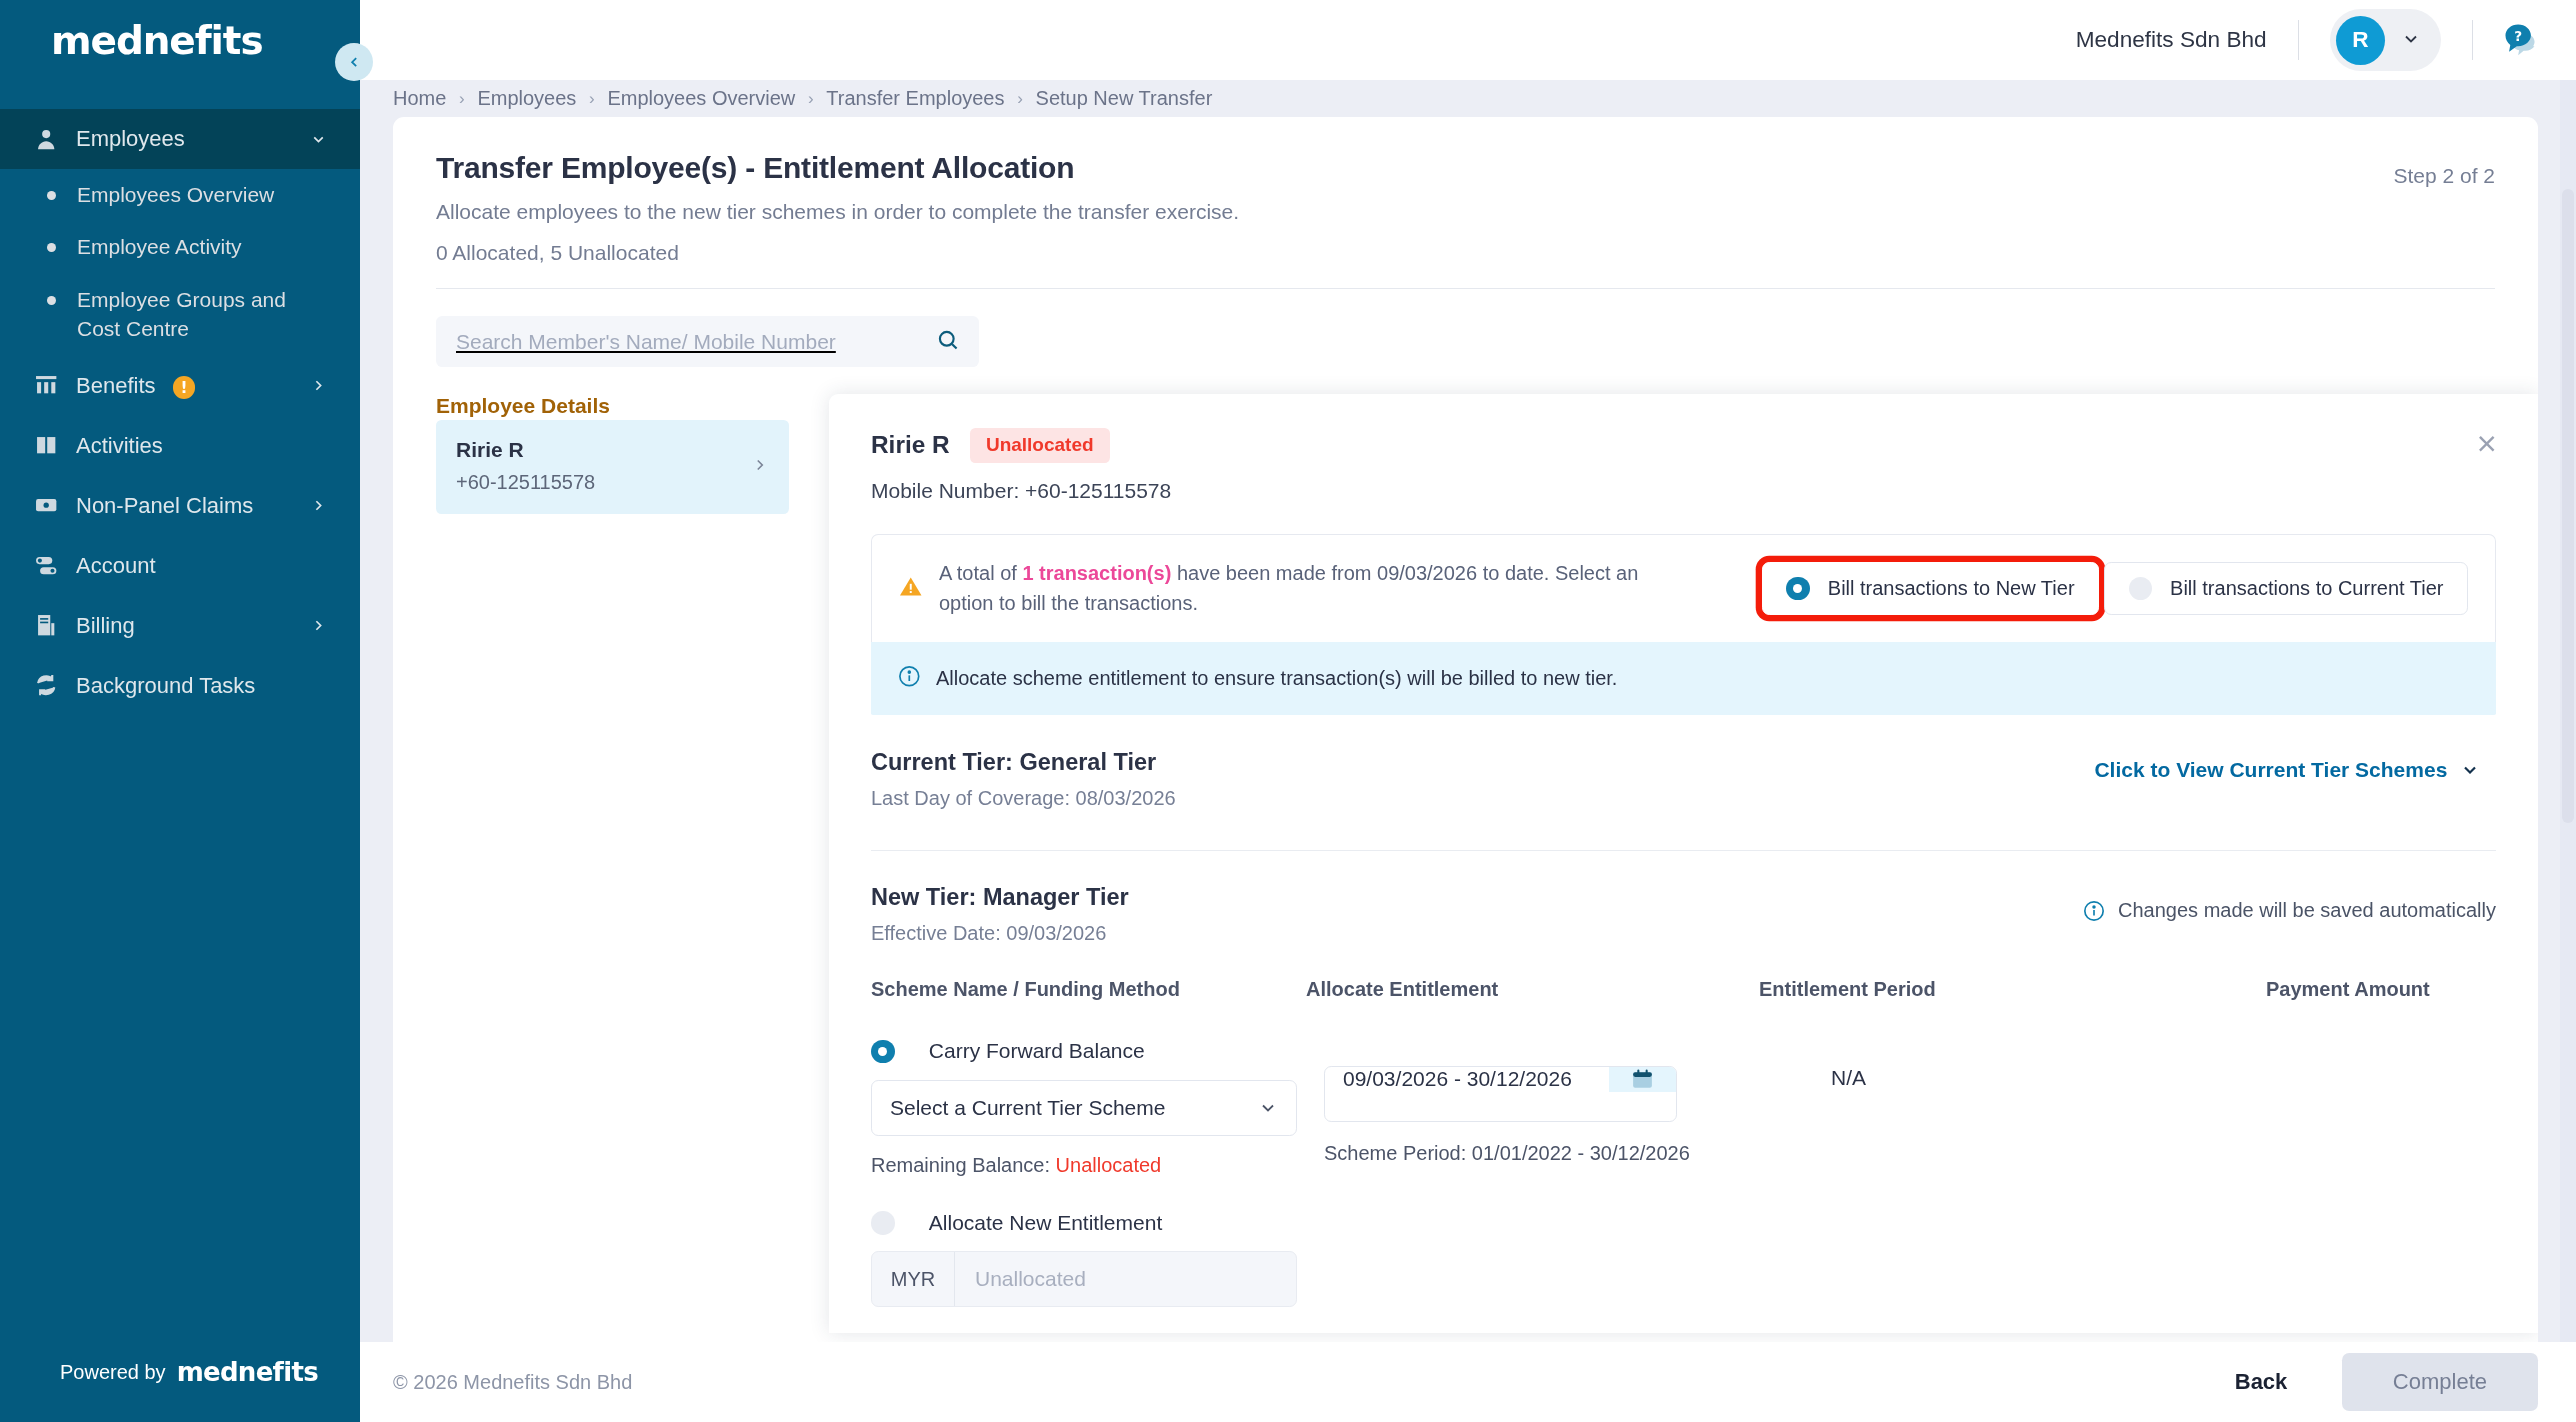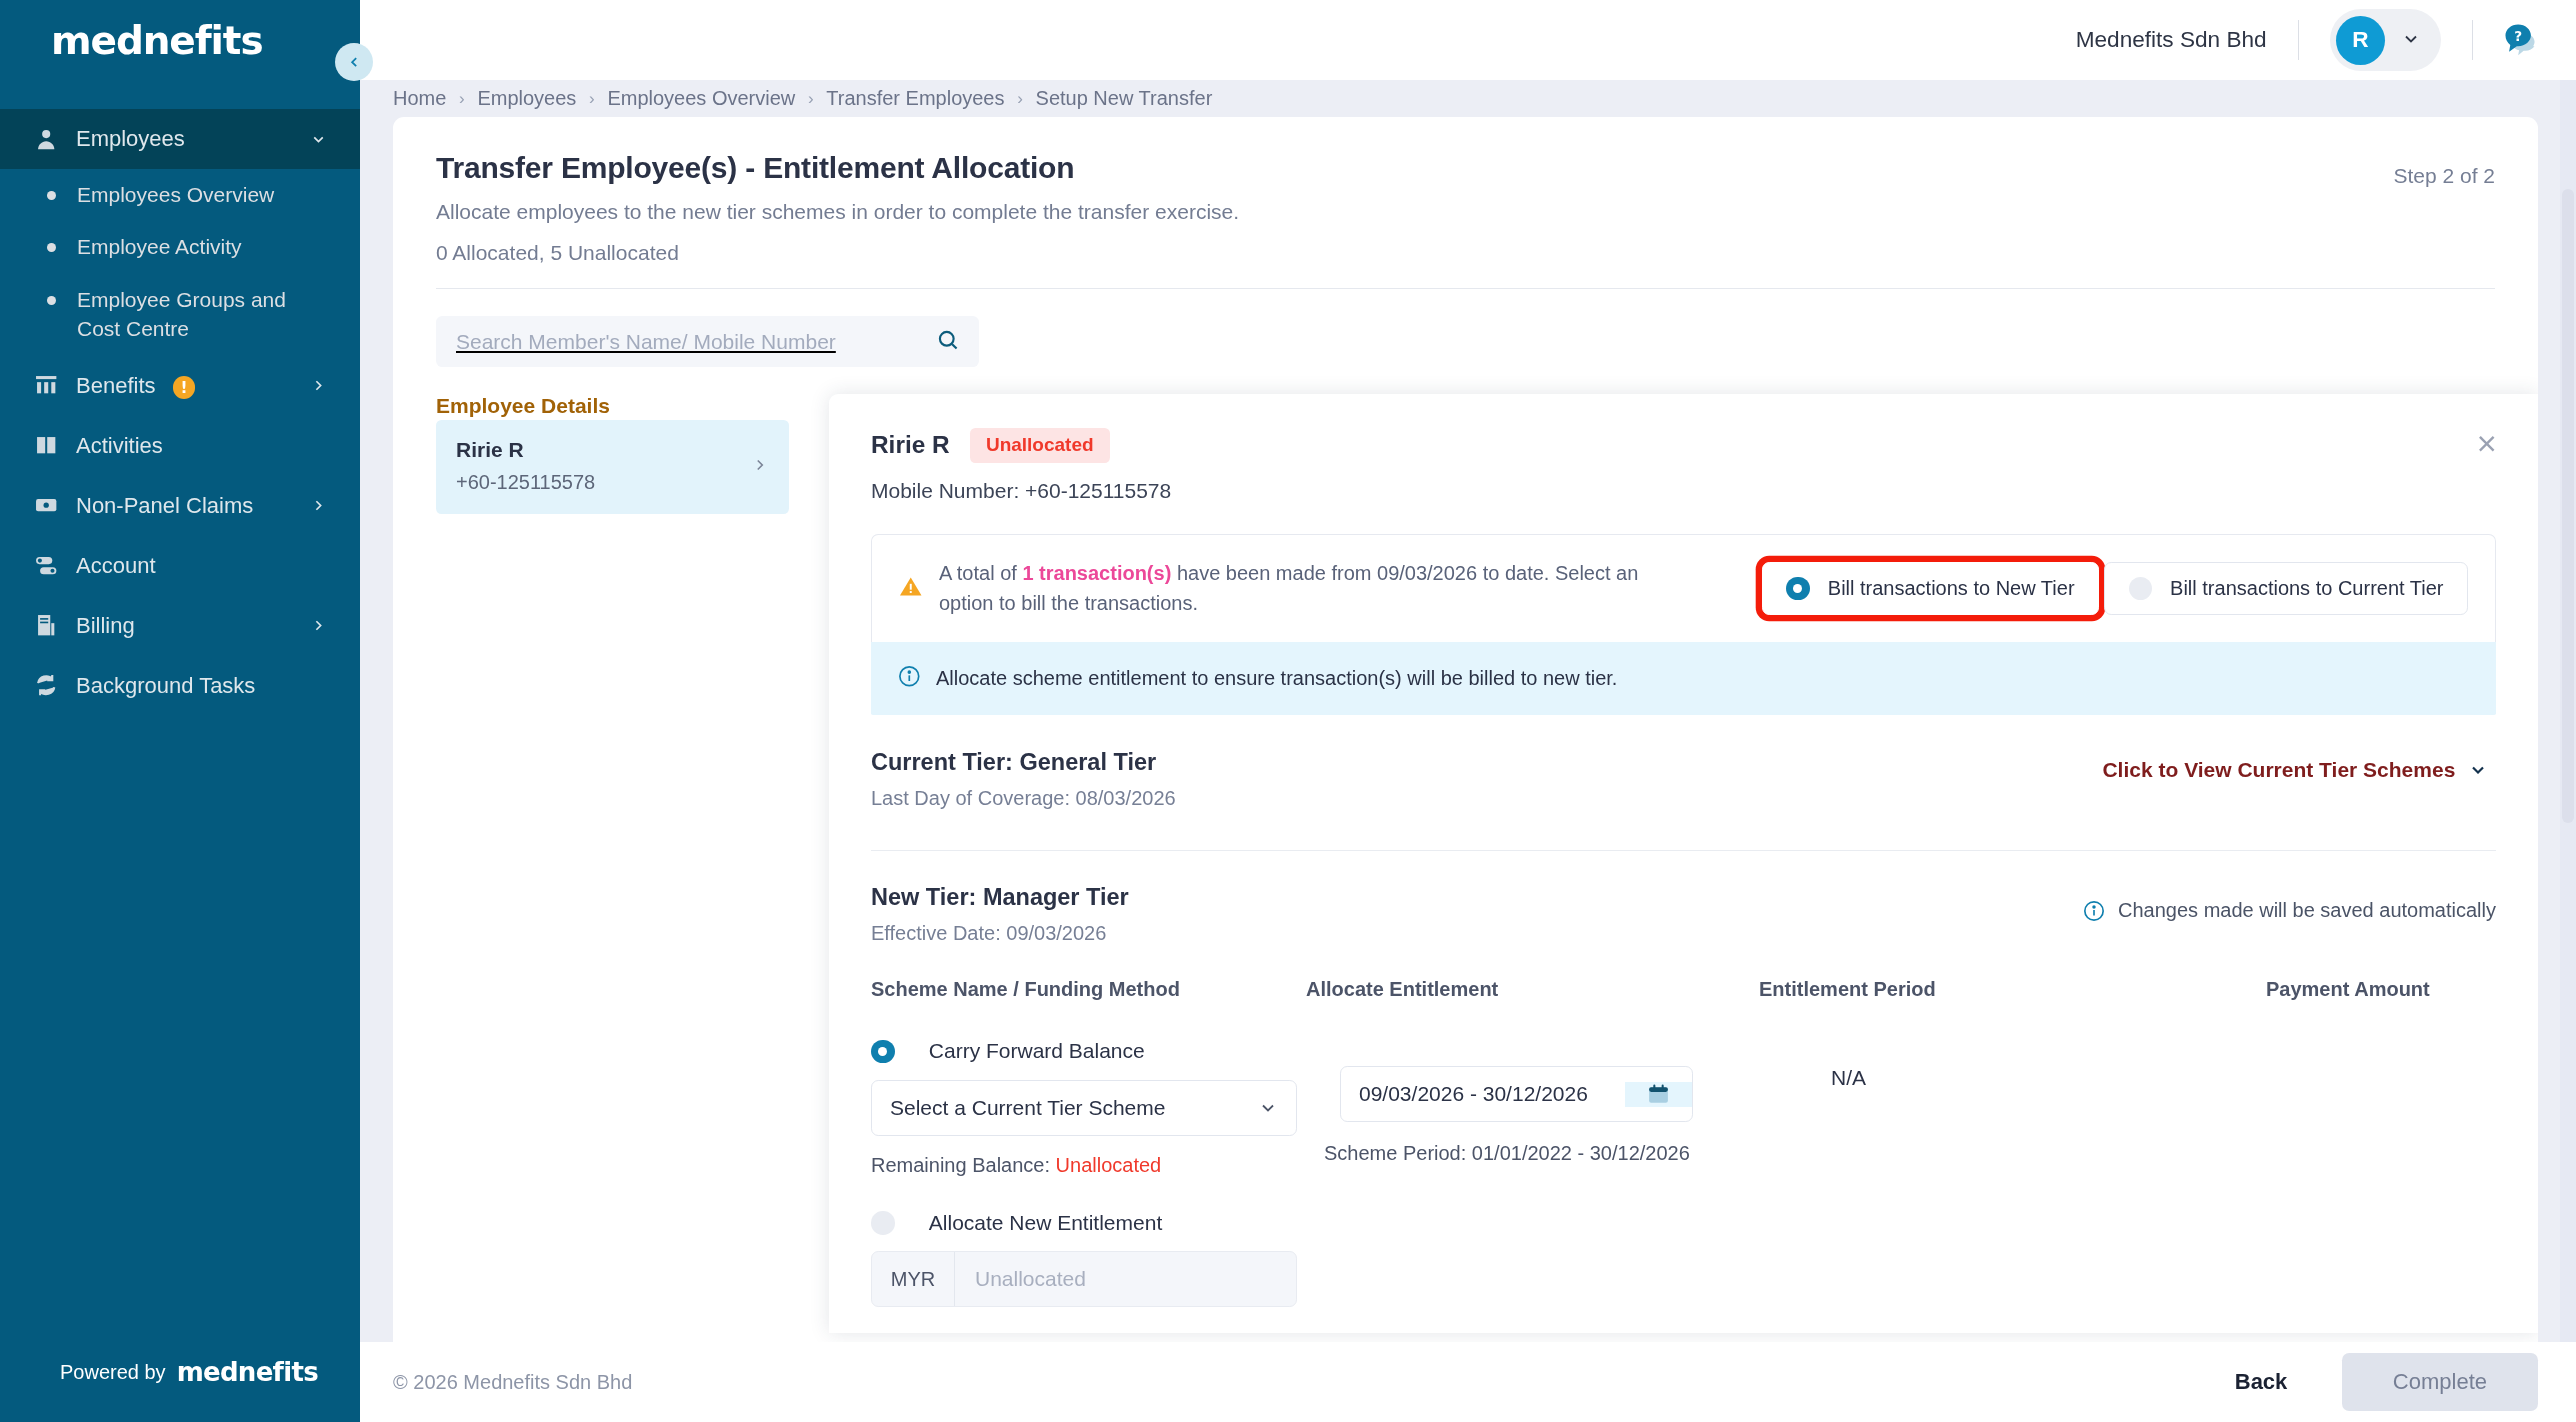--- a/index.html
+++ b/index.html
@@ -177,21 +177,21 @@
     background: #e4f5fd; padding: 23.5px 27px; display: flex; align-items: center;
     border-radius: 0 0 1.8px 1.8px;
   }
   .info-bar svg { width: 22.6px; height: 22.6px; margin-right: 15.4px; flex: 0 0 22.6px; }
   .info-bar-text { font-size: 20px; color: #2b3246; }
 
   .tier-block { padding-top: 34px; position: relative; }
   .tier-title { font-size: 23.5px; font-weight: 700; color: #2b3246; }
   .tier-sub { font-size: 20px; color: #767f95; margin-top: 11px; }
   .tier-link {
-    position: absolute; right: 8px; top: 43px; font-size: 21px; color: #7f1d1d;
+    position: absolute; right: 16px; top: 43px; font-size: 21px; color: #0369a1;
     font-weight: 700; display: flex; align-items: center; cursor: pointer;
   }
   .tier-link svg { width: 20px; height: 20px; margin-left: 12.7px; stroke: #13314d; fill: none; stroke-width: 2.6; }
   .tier-note {
     position: absolute; right: 0; top: 49px; font-size: 20px; color: #4b5467;
     display: flex; align-items: center;
   }
   .tier-note svg { width: 22px; height: 22px; margin-right: 12.7px; }
   .tier-hr { height: 0.9px; background: #e9ecf1; margin-top: 40px; }
 
@@ -233,21 +233,21 @@
     font-size: 21px; color: #2b3246; font-family: "Liberation Sans", sans-serif;
   }
   .amt-box input::placeholder { color: #a8afbf; }
   .cut-text {
     font-size: 20px; color: #7e88d6; margin-top: 14.5px; height: 11px;
     overflow: hidden; opacity: .45;
   }
 
   .date-box {
     width: 353px; height: 56px; border: 0.9px solid #e2e6ee; border-radius: 7.2px;
-    display: flex; align-items: center; overflow: hidden; margin-left: 16px;
+    display: flex; align-items: flex-start; overflow: hidden;
   }
   .date-box .val { flex: 1; display: flex; align-items: center; padding: 0 18px; font-size: 21px; color: #2b3246; }
   .date-btn {
     width: 67px; flex: 0 0 67px; background: #e4f5fd;
     display: flex; align-items: center; justify-content: center; cursor: pointer;
   }
   .date-btn svg { width: 25px; height: 25px; }
   .sch-period { font-size: 20px; color: #4c5468; margin-top: 20px; }
   .na-val { font-size: 21px; color: #2b3246; padding-top: 9px; }
 

